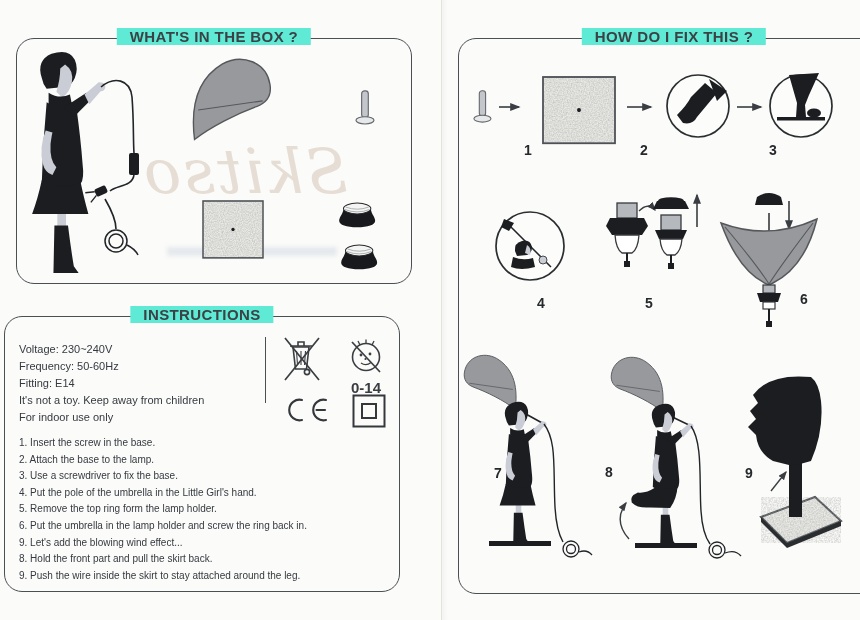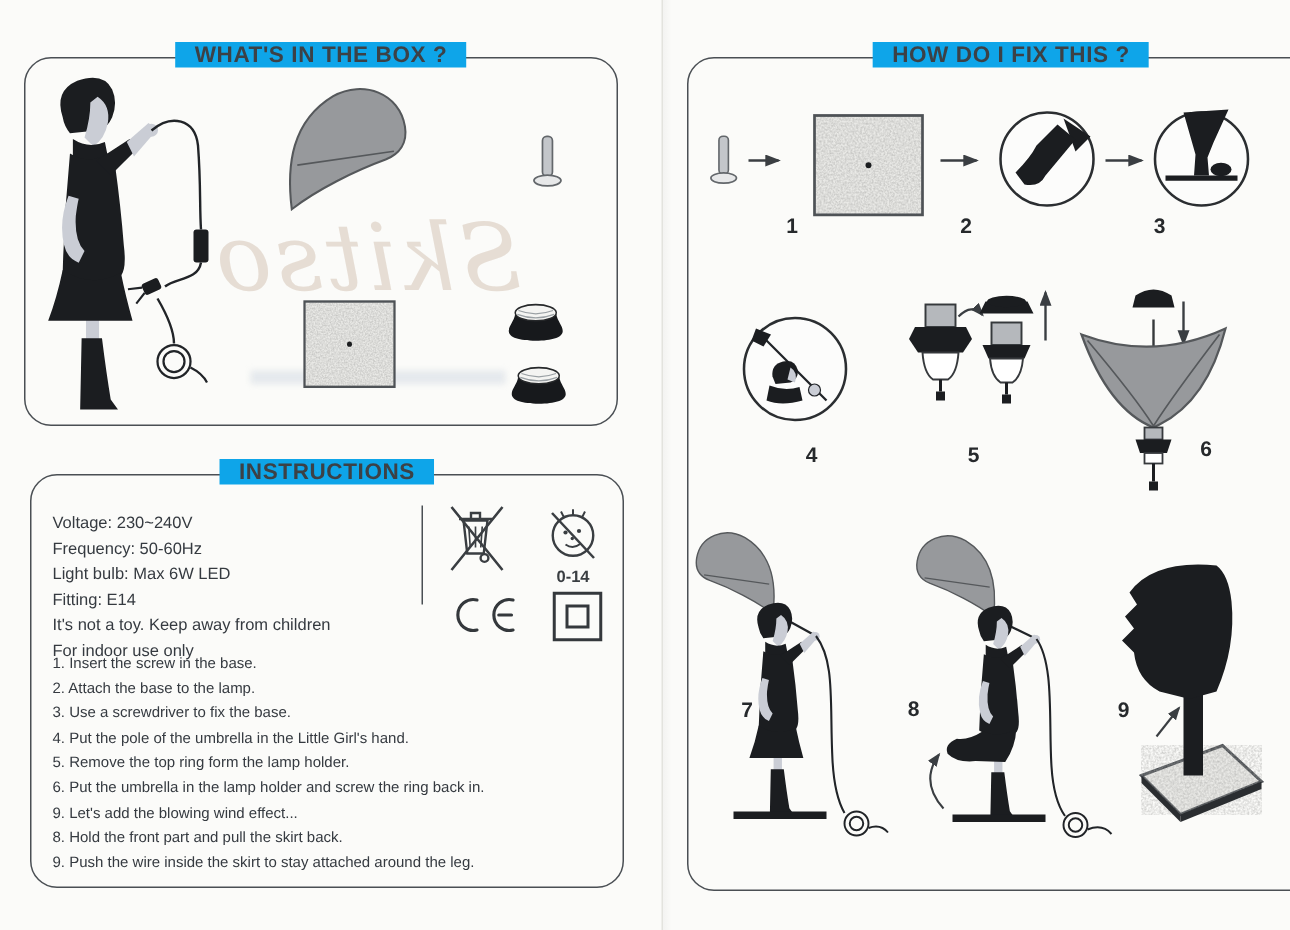--- a/index.html
+++ b/index.html
@@ -3,38 +3,38 @@
 <meta charset="utf-8">
 <style>
   html,body{margin:0;padding:0;background:#fff;}
   .sheet{position:relative;width:860px;height:620px;background:#fbfbf9;
          font-family:"Liberation Sans",sans-serif;color:#353a40;overflow:hidden;}
   .fold{position:absolute;left:441px;top:0;width:6px;height:620px;
         border-left:1px solid #e3e3de;border-right:1px solid #ececе7;
         background:linear-gradient(90deg,rgba(0,0,0,0.03),rgba(0,0,0,0));}
   .box{position:absolute;border:1.5px solid #4a4f54;border-radius:18px;background:transparent;}
   .box-title{position:absolute;top:-11px;left:50%;transform:translateX(-50%);
-             background:#0ea5e9;padding:0 13px;font-weight:bold;font-size:15px;
+             background:#5eead4;padding:0 13px;font-weight:bold;font-size:15px;
              letter-spacing:.4px;color:#3c4146;white-space:nowrap;}
   .box-witb{left:16px;top:38px;width:394px;height:244px;}
-  .box-instr{left:20px;top:316px;width:394px;height:274px;}
+  .box-instr{left:4px;top:316px;width:394px;height:274px;}
   .box-fix{left:458px;top:38px;width:390px;height:554px;padding-left:40px;}
   .art{position:absolute;left:0;top:0;}
   .watermark{position:absolute;left:118px;top:96px;width:220px;text-align:center;
              font-family:"DejaVu Serif",serif;font-style:italic;font-size:62px;
              color:rgba(213,196,183,0.55);transform:scaleX(-1);letter-spacing:2px;
              pointer-events:none;}
   .watermark-sub{position:absolute;left:150px;top:208px;width:170px;height:9px;
              background:rgba(188,200,214,0.35);filter:blur(2px);transform:scaleX(-1);}
   .specs{position:absolute;left:14px;top:24px;font-size:11px;line-height:17px;}
   .specs .bold{font-weight:normal;}
   .divider-v{position:absolute;left:260px;top:20px;height:66px;border-left:1.5px solid #4a4f54;}
   .icon{position:absolute;}
   .age-label{position:absolute;left:341px;top:62px;width:40px;text-align:center;
-             font-size:11px;font-weight:bold;color:#3a3e42;}
+             font-size:15px;font-weight:bold;color:#3a3e42;}
   .steps{position:absolute;left:14px;top:118px;margin:0;padding:0;list-style:none;
          font-size:10px;line-height:16.6px;}
   .steps .b{font-weight:normal;}
   .figlabel{font:bold 14px "Liberation Sans",sans-serif;fill:#26292c;}
   svg{display:block;}
 </style>
 </head>
 <body>
 
 <div class="sheet">
@@ -118,21 +118,20 @@
       <use href="#ring" transform="translate(320,163) scale(0.72)"></use>
       <use href="#ring" transform="translate(322,205) scale(0.72)"></use>
     </svg>
   </section>
 
   <section class="box box-instr">
     <span class="box-title">INSTRUCTIONS</span>
     <div class="specs">
       <div>Voltage: 230~240V</div>
       <div>Frequency: 50-60Hz</div>
-      <div>Light bulb: Max 6W LED</div>
       <div>Fitting: E14</div>
       <div>It's not a toy. Keep away from children</div>
       <div class="bold">For indoor use only</div>
     </div>
     <div class="divider-v"></div>
 
     <svg class="icon" style="left:277px;top:16px" width="40" height="52" viewBox="0 0 40 52" fill="none" stroke="#3a3e42" stroke-width="1.6">
       <path d="M11,14 L27,14 L24.5,36 L13.5,36 Z"></path>
       <path d="M8,13 L30,13 M16,13 L16,9 L22,9 L22,13"></path>
       <path d="M14.5,18 L15.5,32 M19,18 L19,32 M23.5,18 L22.5,32" stroke-width="1.1"></path>

